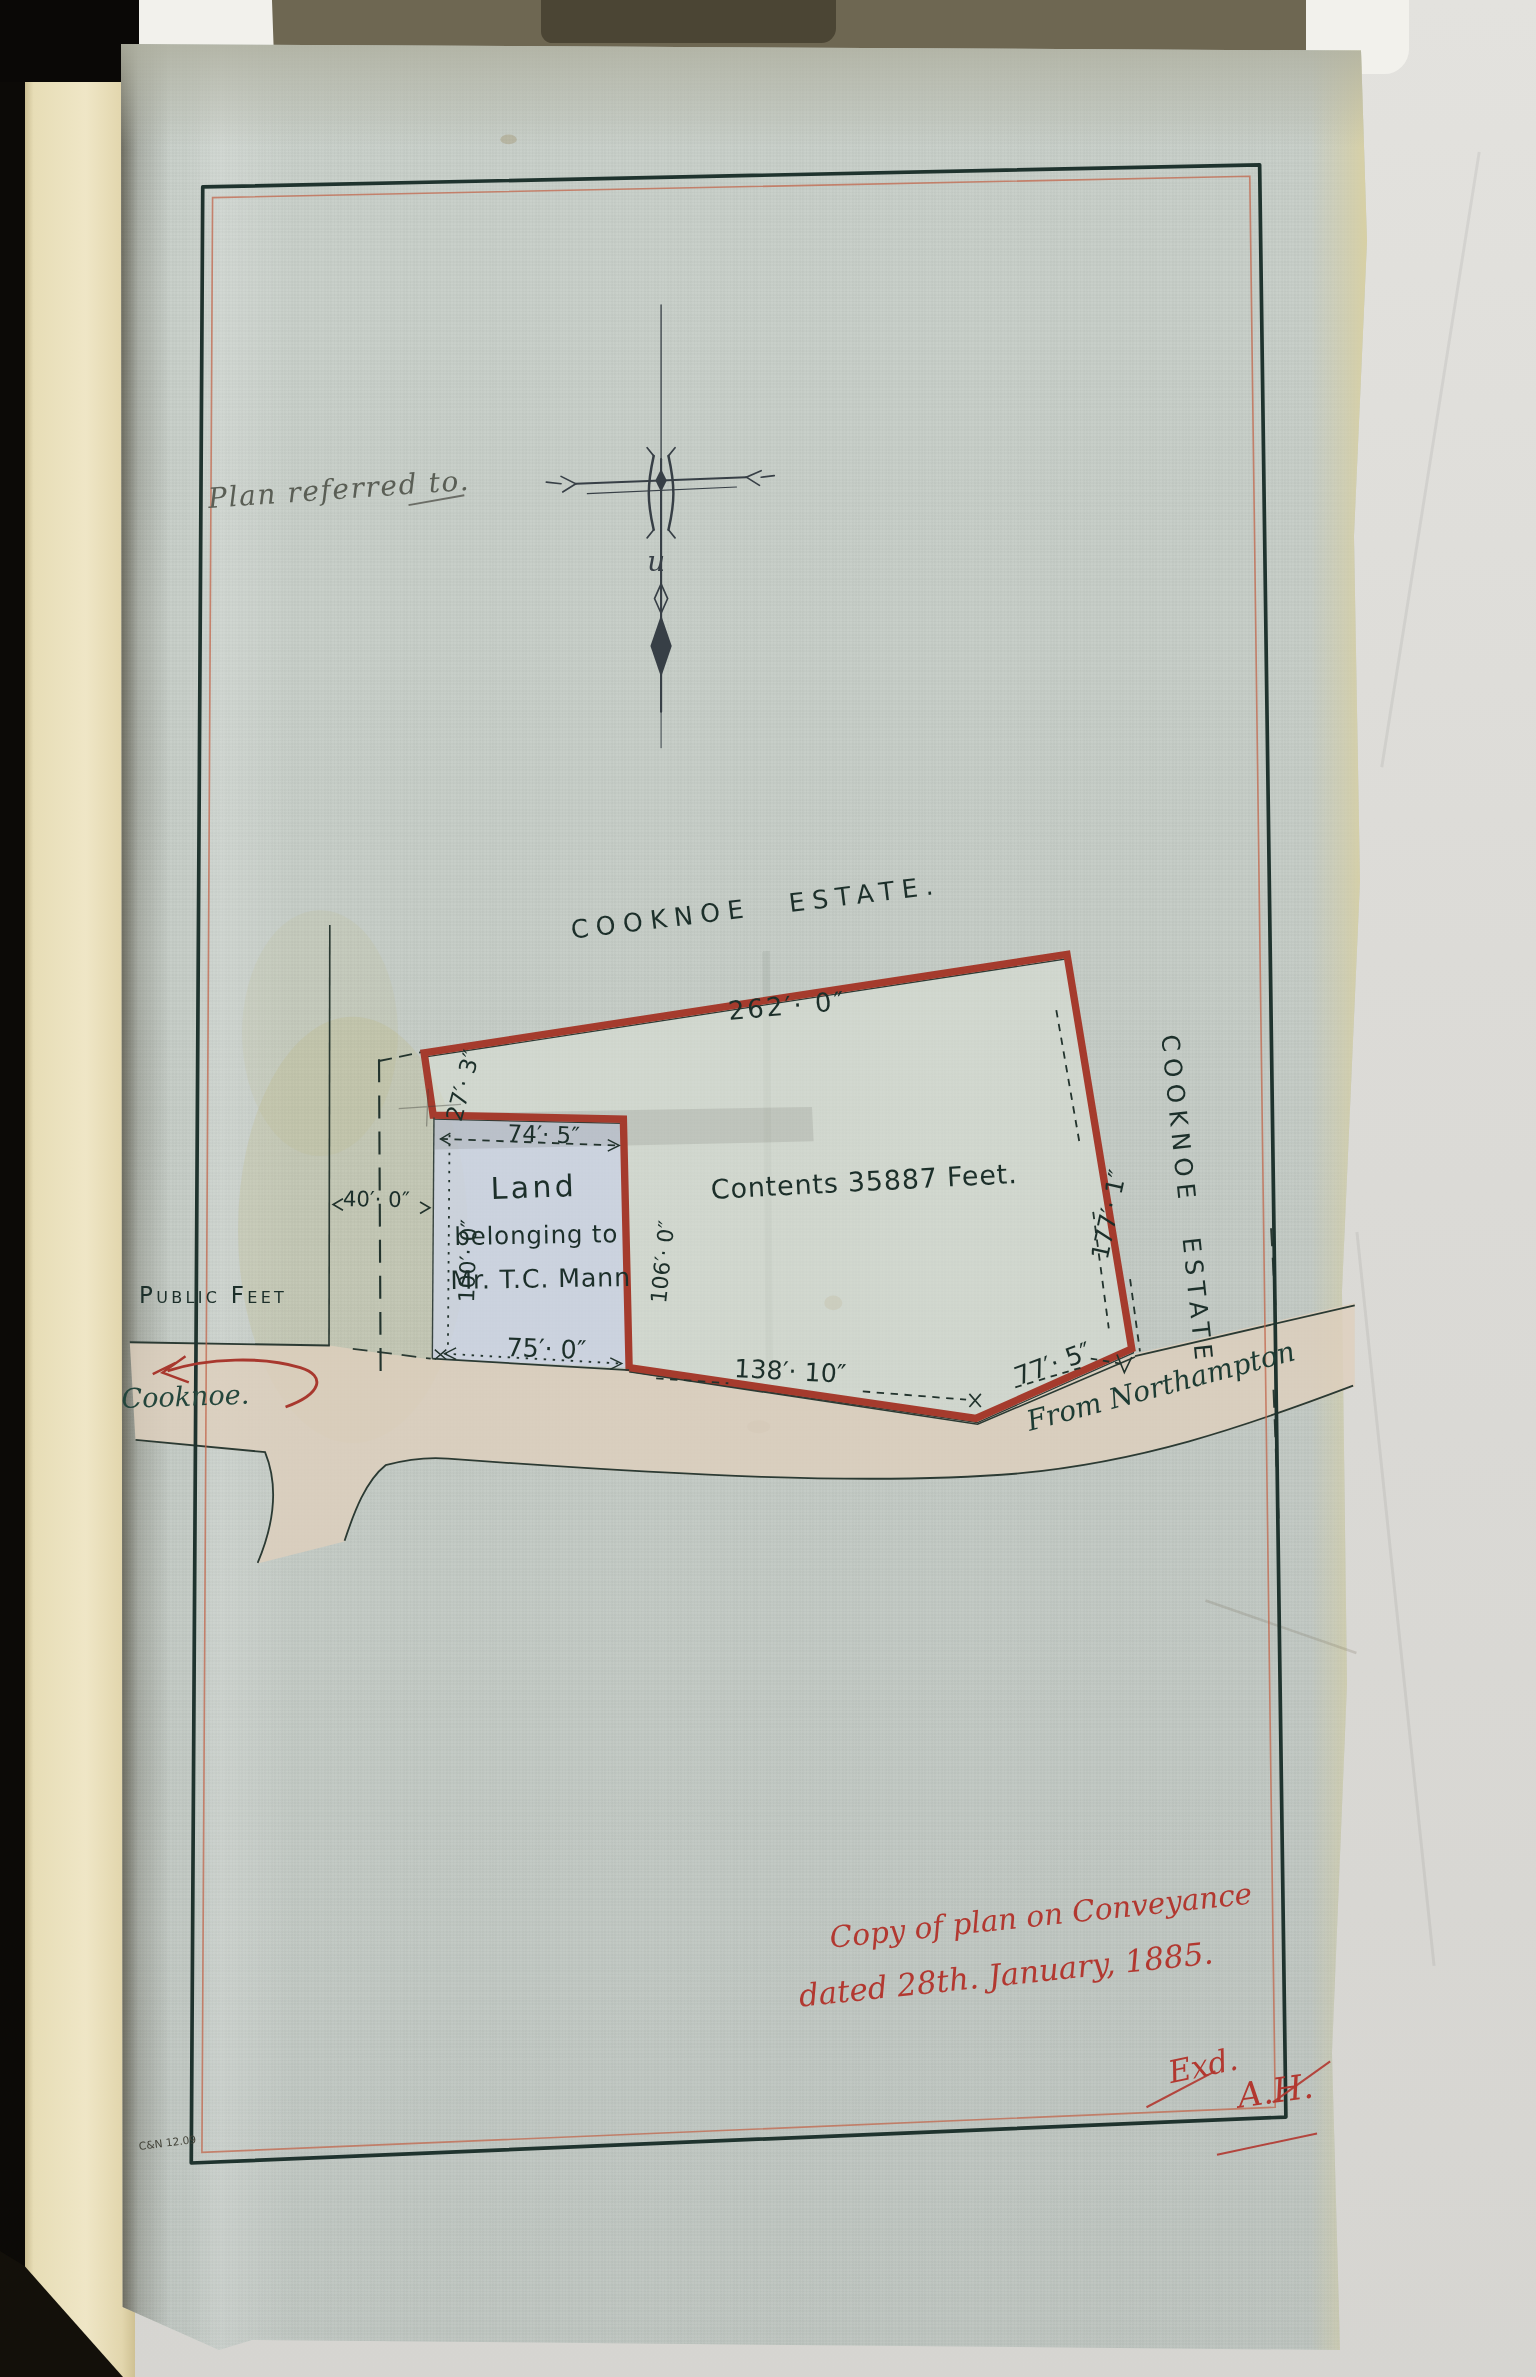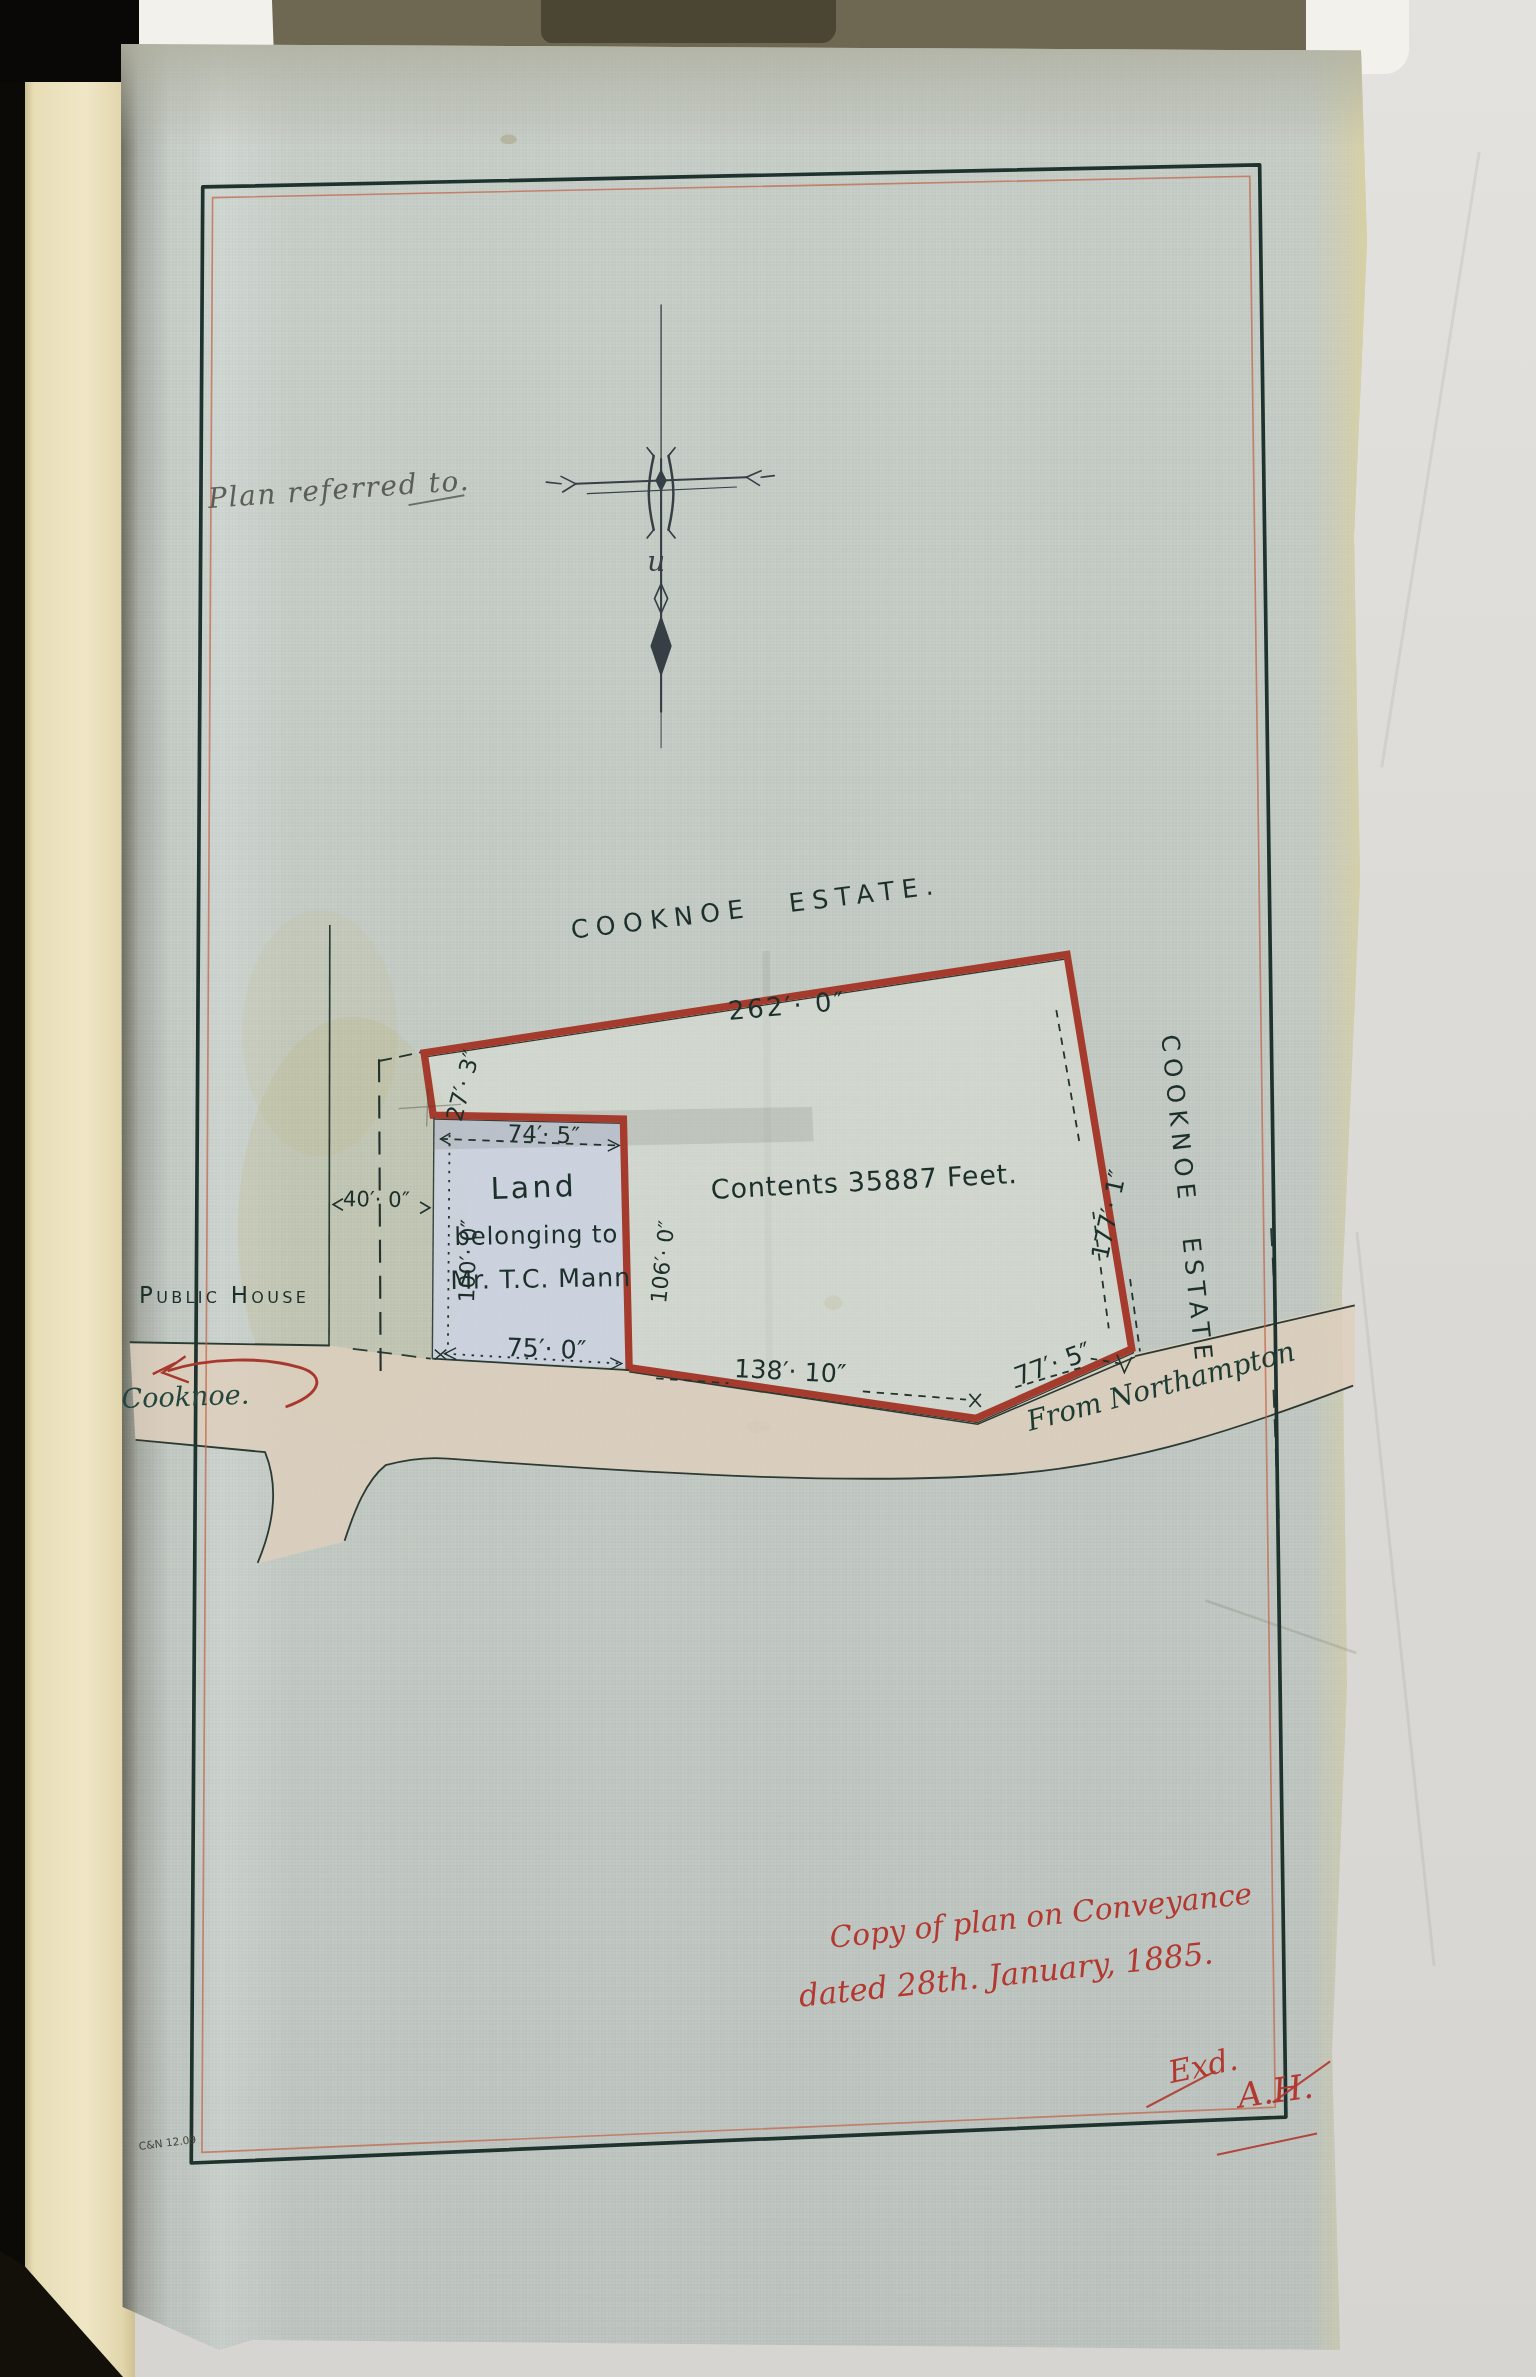--- a/index.html
+++ b/index.html
@@ -148,21 +148,21 @@
   <div class="hand caps" style="left:569px;top:915px;font-size:25.4px;letter-spacing:7.4px;word-spacing:23px;transform:rotate(-7deg);">Cooknoe Estate.</div>
 
   <div class="hand" style="left:727px;top:996px;font-size:26px;letter-spacing:2.5px;transform:rotate(-5deg);">262′· 0″</div>
 
   <div class="hand" style="left:710px;top:1174px;font-size:27px;letter-spacing:0.8px;transform:rotate(-3deg);">Contents 35887 Feet.</div>
 
   <div class="hand" style="left:490px;top:1171px;font-size:30px;letter-spacing:3.3px;transform:rotate(-2deg);">Land</div>
   <div class="hand" style="left:454px;top:1222px;font-size:24.6px;letter-spacing:0.8px;transform:rotate(-1deg);">belonging to</div>
   <div class="hand" style="left:450px;top:1265px;font-size:25.4px;letter-spacing:0.8px;transform:rotate(-1deg);">Mr. T.C. Mann</div>
 
-  <div class="hand sc" style="left:139px;top:1282px;font-size:23px;letter-spacing:3.3px;">Public House</div>
+  <div class="hand sc" style="left:139px;top:1282px;font-size:23px;letter-spacing:3.3px;">Public Feet</div>
 
   <div class="script" style="left:121px;top:1383px;font-size:27px;color:#24463c;transform:rotate(-2deg);">Cooknoe.</div>
 
   <div class="script" style="left:1023px;top:1406px;font-size:28px;color:#1d3b33;transform:rotate(-15deg);">From Northampton</div>
 
   <div class="hand caps" style="left:1184px;top:1033px;font-size:24.6px;letter-spacing:6.6px;word-spacing:18px;transform:rotate(84deg);">Cooknoe Estate</div>
 
   <div class="hand" style="left:441px;top:1117px;font-size:23px;transform:rotate(-75deg);">27′· 3″</div>
   <div class="hand" style="left:508px;top:1120px;font-size:23px;transform:rotate(2deg);">74′· 5″</div>
   <div class="hand" style="left:454px;top:1302px;font-size:22px;transform:rotate(-88deg);">100′· 0″</div>

